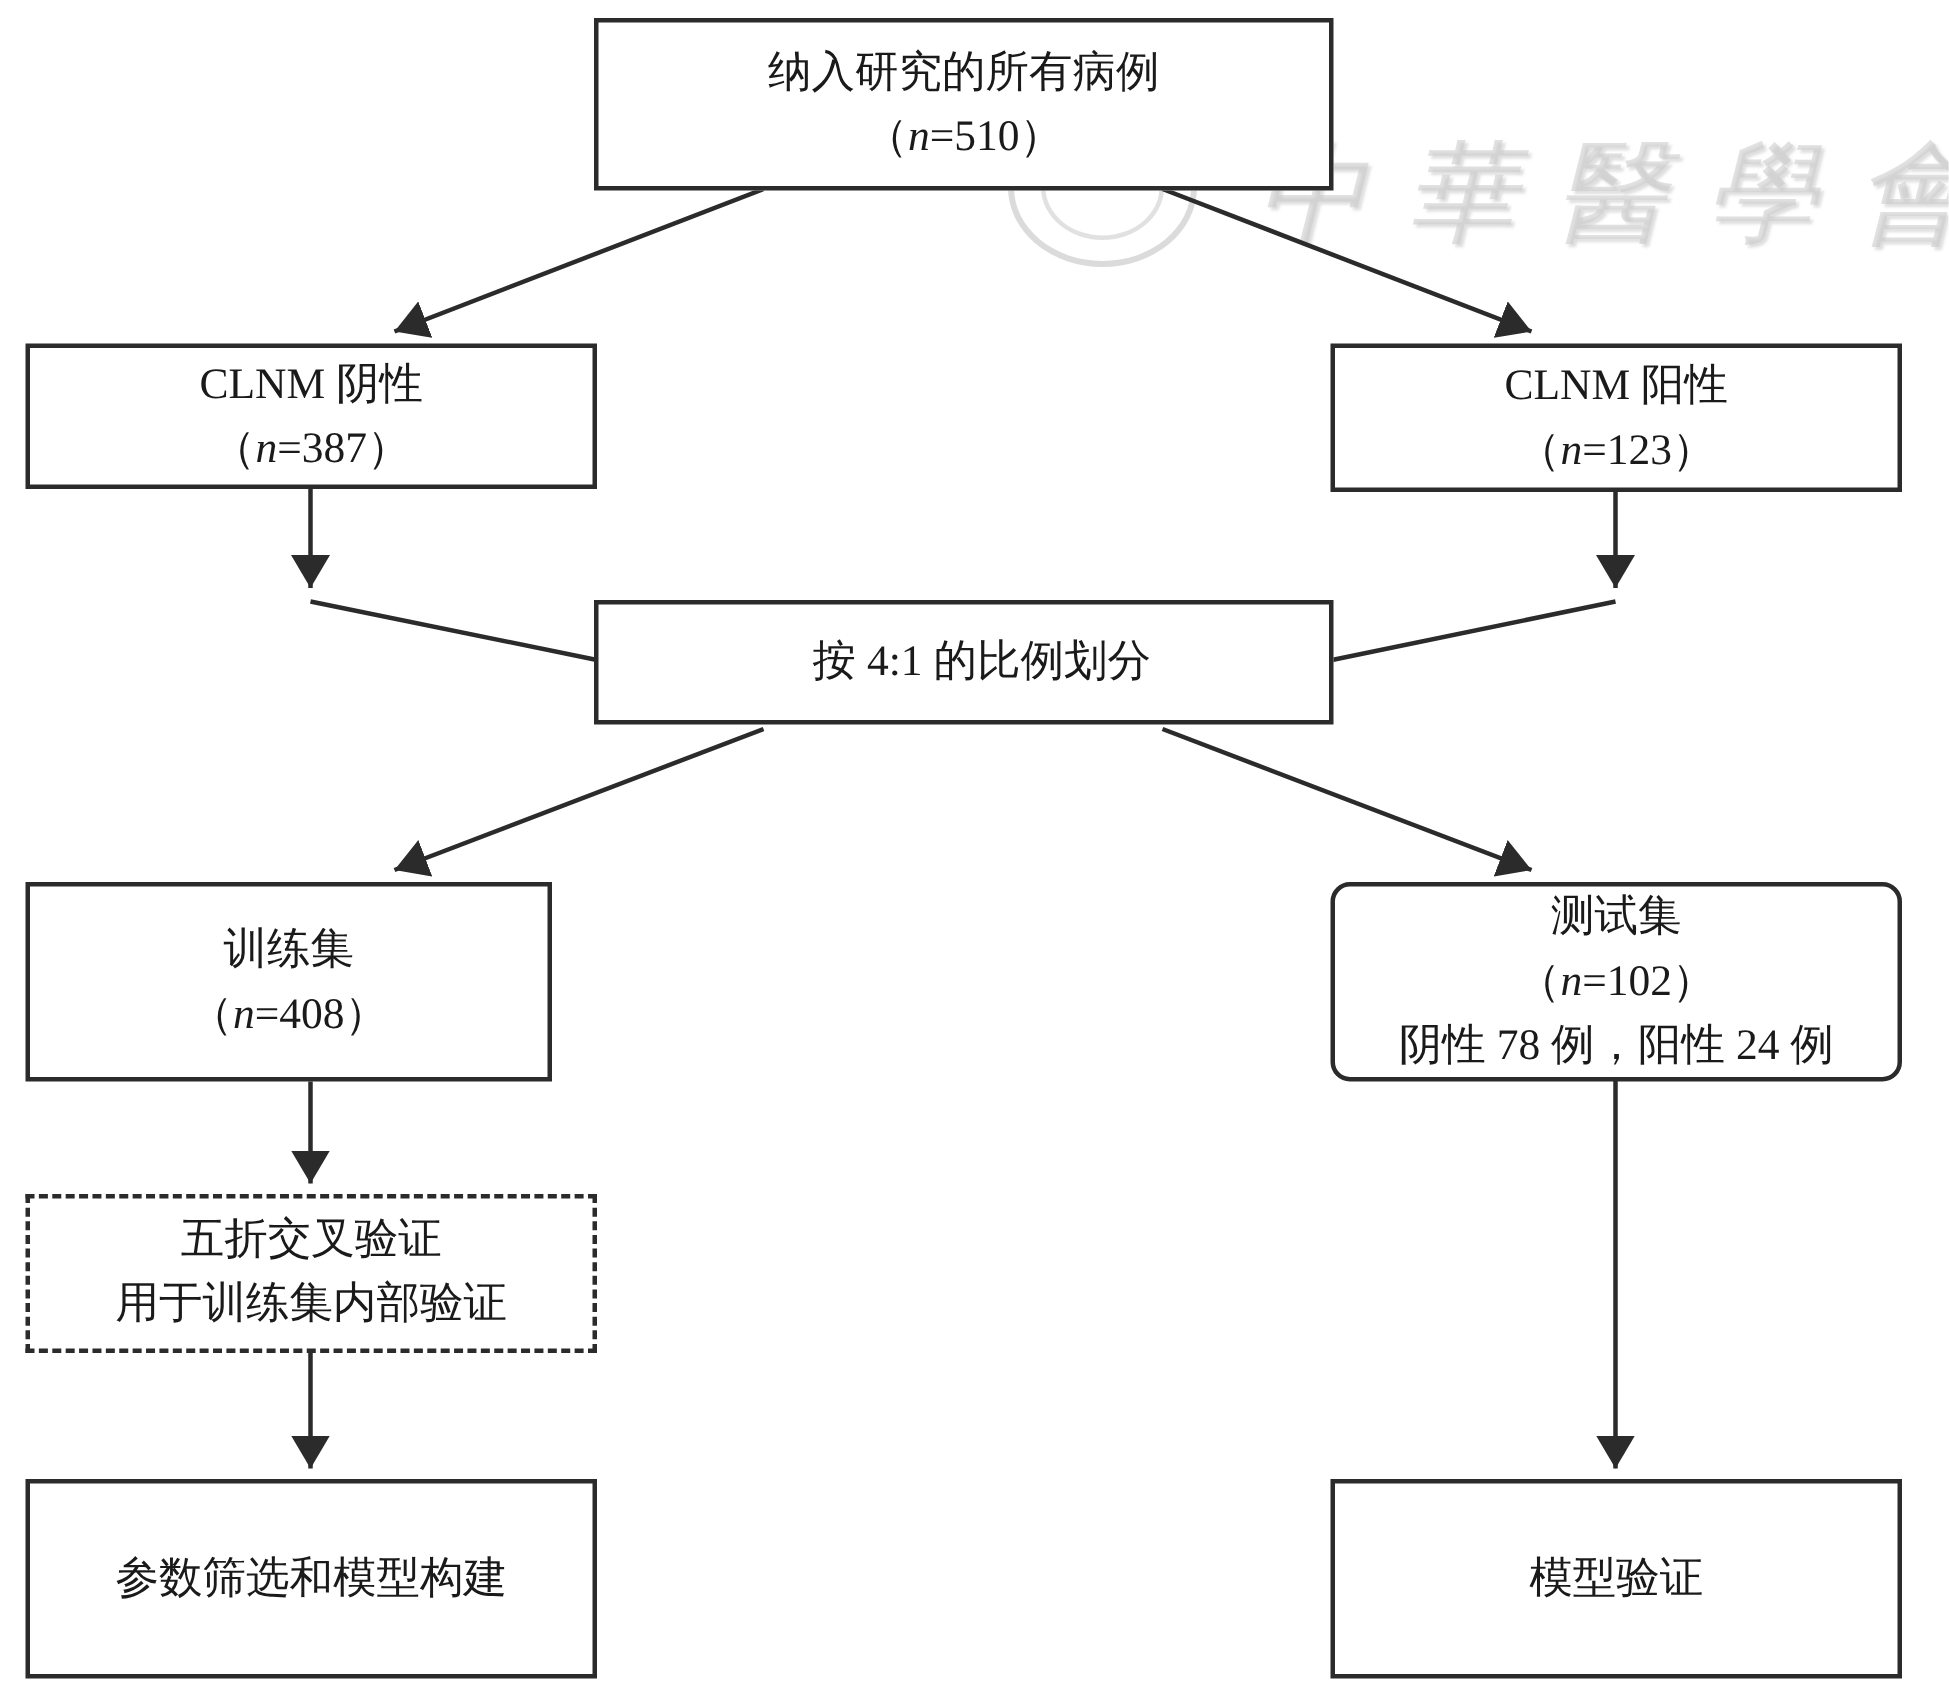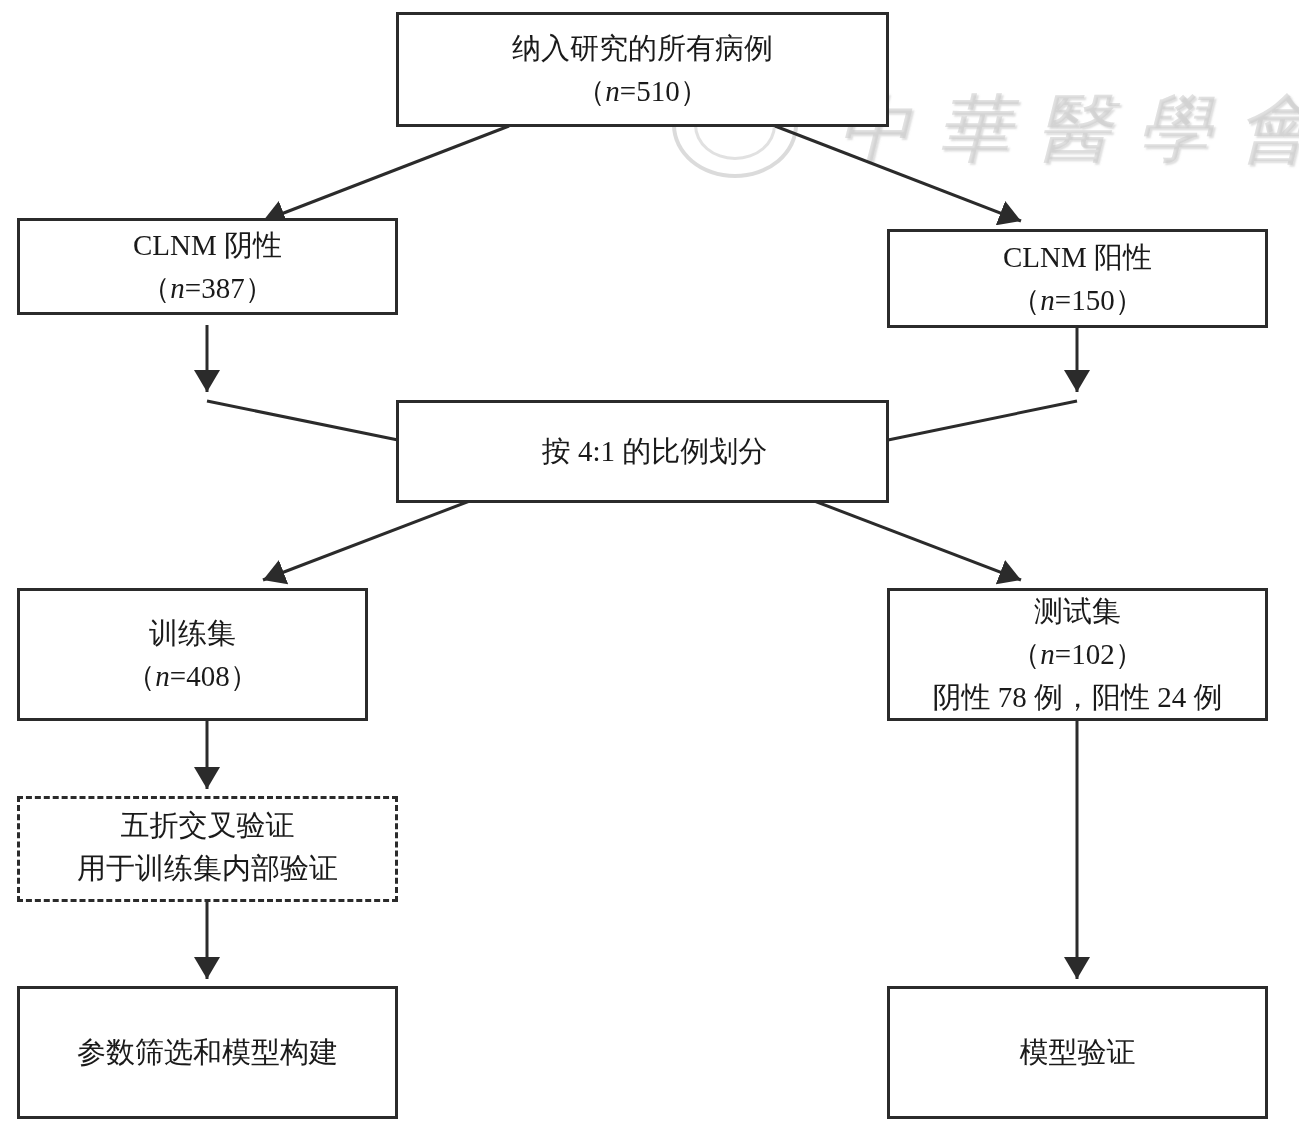--- a/index.html
+++ b/index.html
@@ -52,40 +52,40 @@
   <line x1="207" y1="720" x2="207" y2="789" stroke="#2b2b2b" stroke-width="3" marker-end="url(#ahb)"></line>
   <line x1="207" y1="900" x2="207" y2="979" stroke="#2b2b2b" stroke-width="3" marker-end="url(#ahb)"></line>
   <line x1="1077" y1="720" x2="1077" y2="979" stroke="#2b2b2b" stroke-width="3" marker-end="url(#ahb)"></line>
 </svg>
 
 <div class="box" style="left:396px; top:12px; width:493px; height:115px;">
   <span>纳入研究的所有病例</span>
   <span><span style="display:inline">（</span><span style="display:inline" class="n-italic">n</span><span style="display:inline">=510</span><span style="display:inline">）</span></span>
 </div>
 
-<div class="box" style="left:17px; top:218px; width:381px; height:97px;">
+<div class="box" style="left:17px; top:229px; width:381px; height:97px;">
   <span>CLNM 阴性</span>
   <span><span style="display:inline">（</span><span style="display:inline" class="n-italic">n</span><span style="display:inline">=387</span><span style="display:inline">）</span></span>
 </div>
 
 <div class="box" style="left:887px; top:229px; width:381px; height:99px;">
   <span>CLNM 阳性</span>
-  <span><span style="display:inline">（</span><span style="display:inline" class="n-italic">n</span><span style="display:inline">=150</span><span style="display:inline">）</span></span>
+  <span><span style="display:inline">（</span><span style="display:inline" class="n-italic">n</span><span style="display:inline">=123</span><span style="display:inline">）</span></span>
 </div>
 
-<div class="box" style="left:396px; top:400px; width:493px; height:103px;padding-left:24px;">
+<div class="box" style="left:396px; top:400px; width:493px; height:83px;padding-left:24px;">
   <span>按 4:1 的比例划分</span>
 </div>
 
 <div class="box" style="left:17px; top:588px; width:351px; height:133px;">
   <span>训练集</span>
   <span><span style="display:inline">（</span><span style="display:inline" class="n-italic">n</span><span style="display:inline">=408</span><span style="display:inline">）</span></span>
 </div>
 
-<div class="box" style="left:887px; top:588px; width:381px; height:133px;">
+<div class="box" style="left:887px; top:588px; width:381px; height:133px;border-radius:13px;">
   <span>测试集</span>
   <span><span style="display:inline">（</span><span style="display:inline" class="n-italic">n</span><span style="display:inline">=102</span><span style="display:inline">）</span></span>
   <span>阴性 78 例，阳性 24 例</span>
 </div>
 
 <div class="box dashed" style="left:17px; top:796px; width:381px; height:106px;font-family:Liberation Mono, monospace;">
   <span>五折交叉验证</span>
   <span>用于训练集内部验证</span>
 </div>
 

